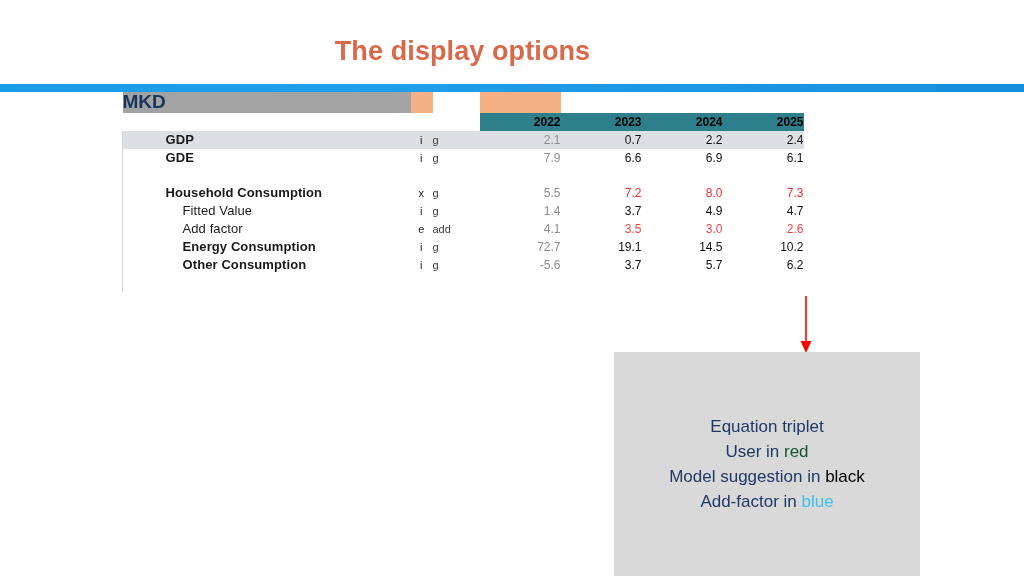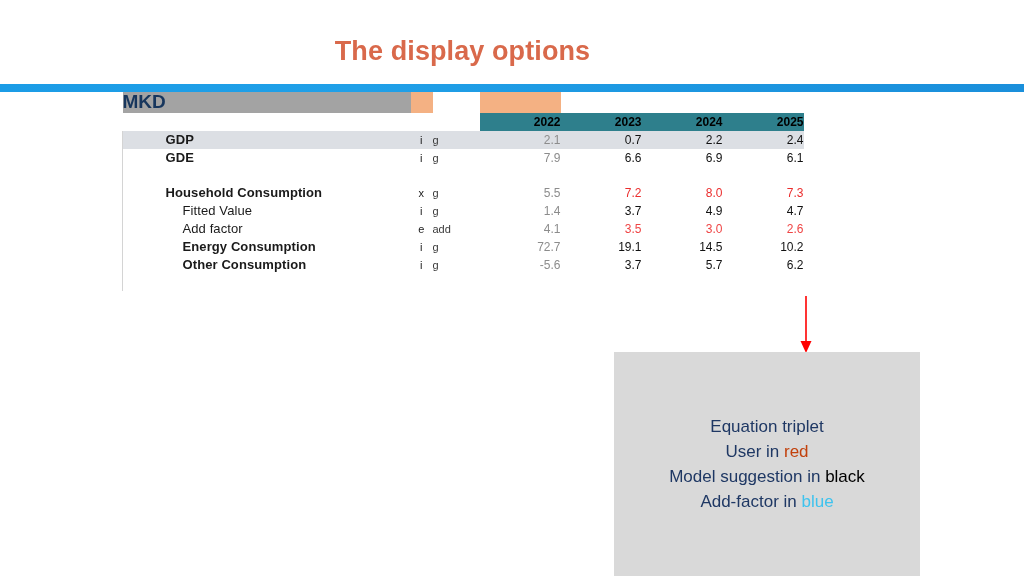--- a/index.html
+++ b/index.html
@@ -156,21 +156,21 @@
     color: #1F3864;
     font-size: 17px;
     line-height: 25px;
   }
   #callout-text {
     position: absolute;
     left: 0;
     top: 62px;
     width: 306px;
   }
-  .t-red   { color: #c2410c; margin-top: 48px; }
+  .t-red   { color: #14532d; margin-top: 48px; }
   .t-black { color: #000000; }
   .t-blue  { color: #3FC3EE; }
 </style>
 </head>
 <body>
 
 <div id="slide-title">The display options</div>
 
 <div id="blue-bar"></div>
 

